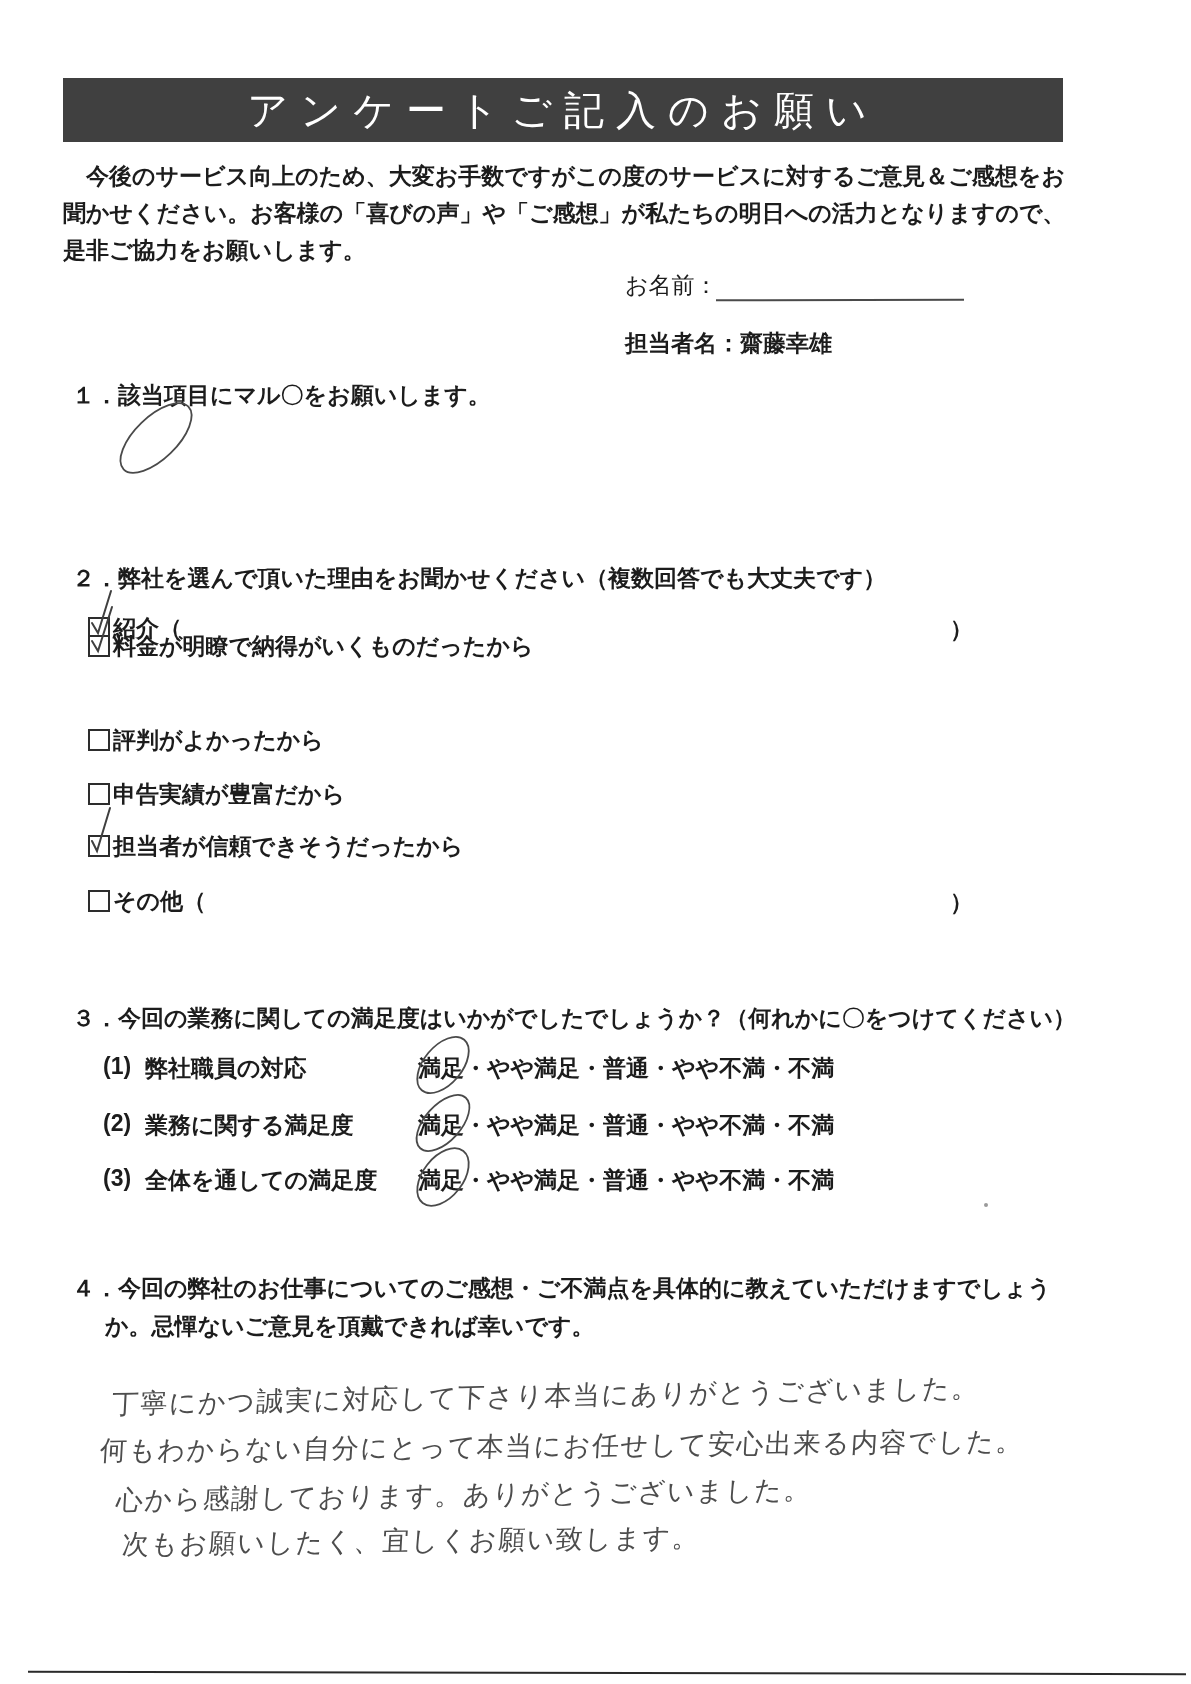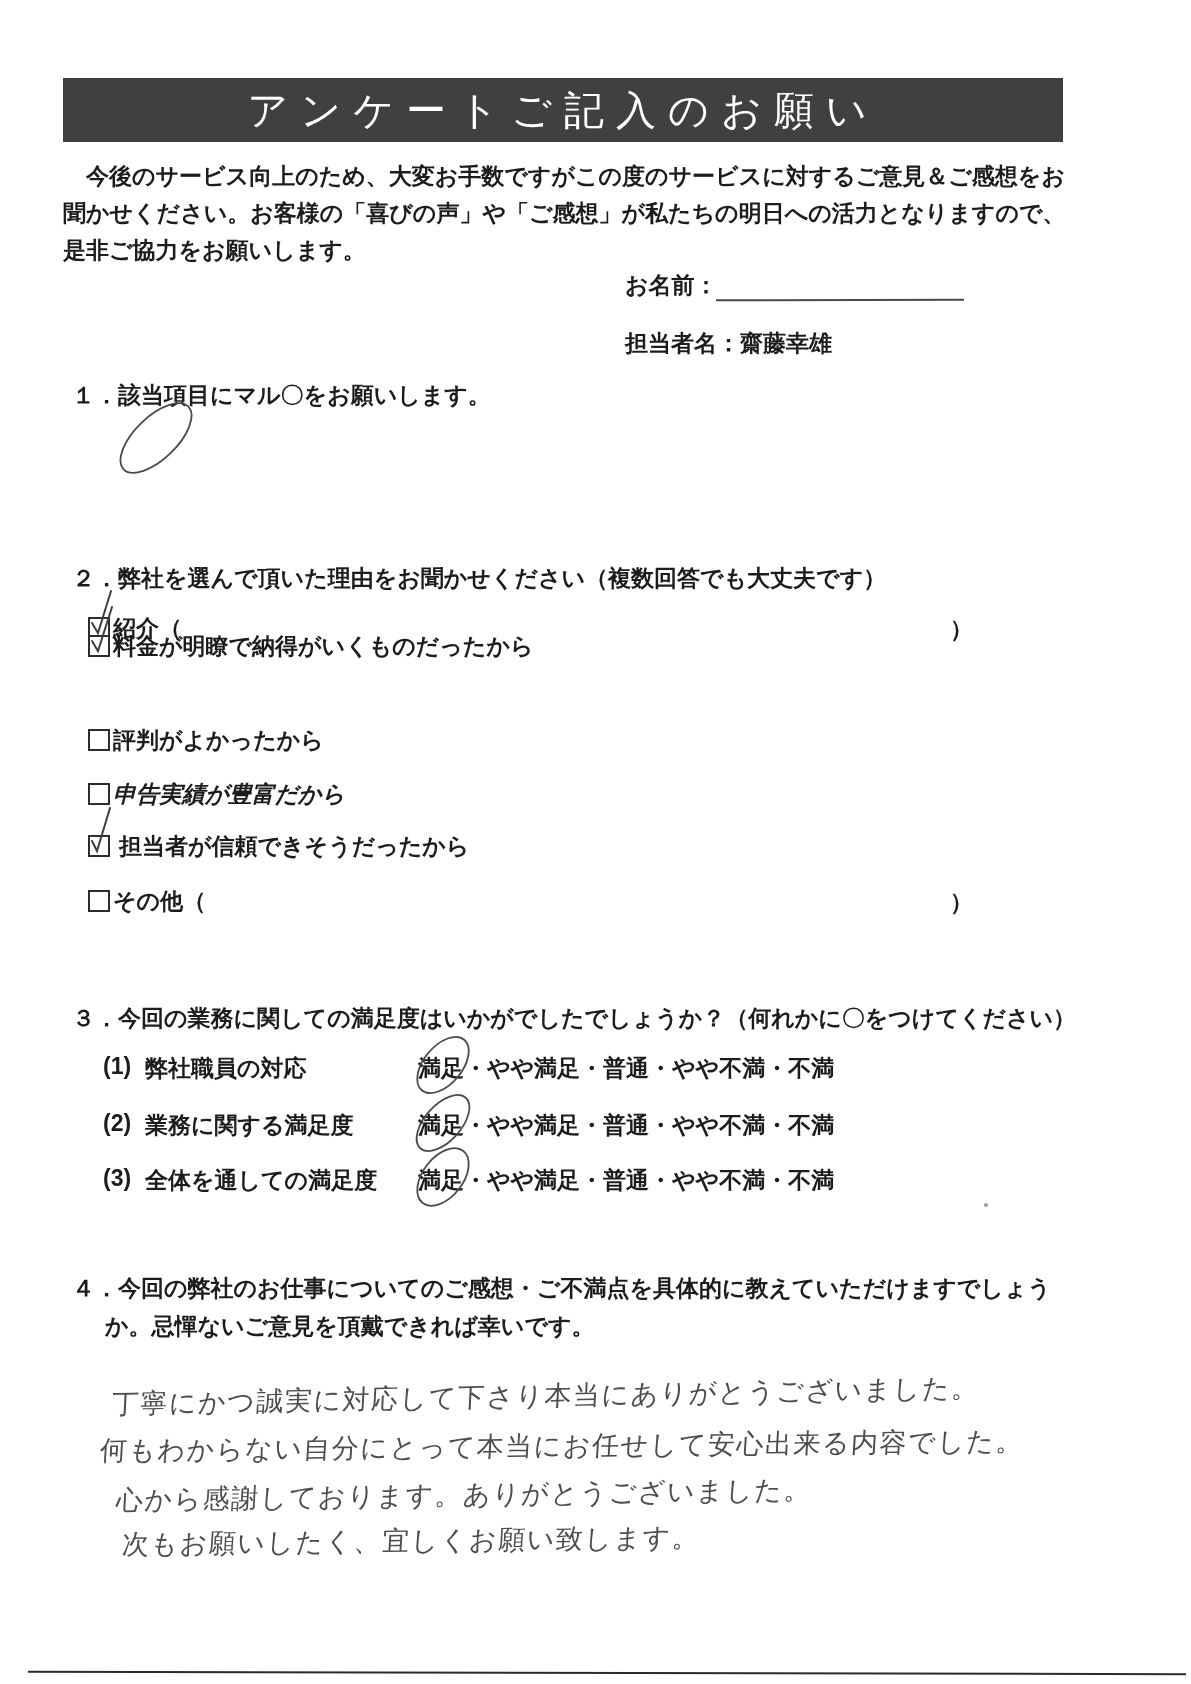--- a/index.html
+++ b/index.html
@@ -21,21 +21,21 @@
   }
   .header-title{
     font-family:"Liberation Serif", serif;
     font-size:40px;color:#ffffff;letter-spacing:12px;
     font-weight:400;white-space:nowrap;
   }
   
   .intro{left:63px;top:158px;width:980px;font-size:23px;line-height:37px;font-weight:600;}
   .intro div{white-space:pre;}
   
-  .name-label{left:625px;top:270px;font-size:23px;font-weight:700;white-space:nowrap;}
+  .name-label{left:625px;top:270px;font-size:23px;font-weight:400;white-space:nowrap;}
   .name-underline{left:716px;top:299px;width:248px;height:2px;background:#4a4a4a;transform:rotate(-0.15deg);}
   .staff-label{left:625px;top:328px;font-size:23px;font-weight:600;white-space:nowrap;}
   
   .q-heading{font-size:23px;font-weight:600;white-space:nowrap;}
   .q1-options{left:98px;top:426px;font-size:23px;font-weight:600;white-space:nowrap;}
   .ink{stroke:#3f3f3f;fill:none;stroke-width:2;stroke-linecap:round;}
   .ink-thin{stroke:#4a4a4a;fill:none;stroke-width:1.8;stroke-linecap:round;}
   
   .cb-row{left:88px;height:30px;display:flex;align-items:center;font-size:23px;font-weight:600;width:900px;}
   .cbox{width:18px;height:18px;border:2px solid #2d2d2d;margin-right:3px;flex:0 0 auto;background:#fff;}
@@ -99,26 +99,26 @@
         <path class="ink" d="M8,36 L14,46 L28,2"></path>
       </svg>
     <span class="cb-label">料金が明瞭で納得がいくものだったから</span>
   </div>
 
   <div class="abs cb-row" style="top:725px;">
     <span class="cbox"></span>
     <span class="cb-label">評判がよかったから</span>
   </div>
 
-  <div class="abs cb-row" style="top:779px;font-style:italic;">
+  <div class="abs cb-row" style="top:779px;">
     <span class="cbox"></span>
     <span class="cb-label">申告実績が豊富だから</span>
   </div>
 
-  <div class="abs cb-row" style="top:831px;gap:6px;">
+  <div class="abs cb-row" style="top:831px;">
     <span class="cbox"></span>
     <svg class="check-svg">
         <path class="ink" d="M8,36 L13,46 L26,3"></path>
       </svg>
     <span class="cb-label">担当者が信頼できそうだったから</span>
   </div>
 
   <div class="abs cb-row" style="top:886px;">
     <span class="cbox"></span>
     <span class="cb-label">その他（</span>

